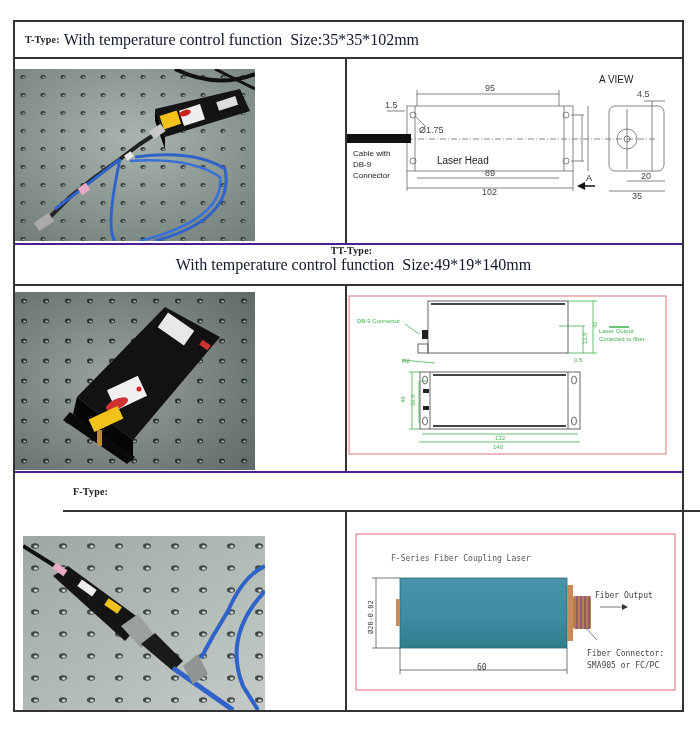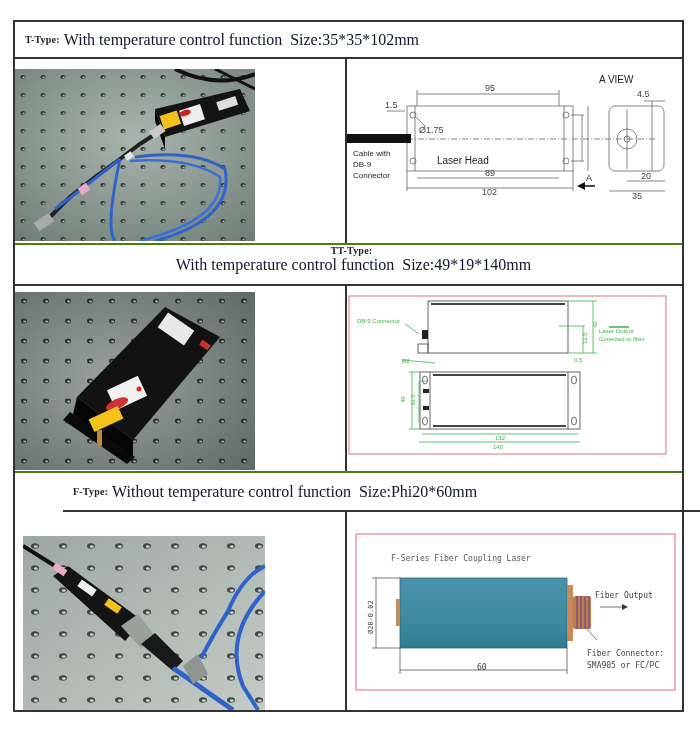--- a/index.html
+++ b/index.html
@@ -1,21 +1,21 @@
 <!DOCTYPE html>
 <html><head>
 <meta charset="utf-8">
 <style>
   html,body{margin:0;padding:0;background:#fff;}
   body{width:700px;height:748px;position:relative;overflow:hidden;font-family:"Liberation Serif","DejaVu Serif",serif;}
   .tbl{position:absolute;left:13px;top:20px;width:671px;height:692px;border:2px solid #333;box-sizing:border-box;}
   .hdr{position:absolute;left:0;width:100%;border-bottom:2px solid #333;box-sizing:border-box;display:flex;align-items:center;padding-left:10px;text-align:center;}
   .hdr .tag{font-size:10px;font-weight:bold;color:#222;margin-right:4px;letter-spacing:0.2px;}
   .hdr .desc{font-size:16px;color:#0f172a;white-space:pre;}
-  .row{position:absolute;left:0;width:100%;border-bottom:2px solid #4d7c0f;box-sizing:border-box;}
+  .row{position:absolute;left:0;width:100%;border-bottom:2px solid #4c1d95;box-sizing:border-box;}
   .row.last{border-bottom:none;text-align:center;}
   .cell-l{position:absolute;left:0;top:0;bottom:0;width:332px;border-right:2px solid #333;box-sizing:border-box;}
   .cell-r{position:absolute;left:332px;top:0;bottom:0;right:0;}
   .photo{position:absolute;overflow:hidden;}
   .sans{font-family:"Liberation Sans","DejaVu Sans",sans-serif;}
   .mono{font-family:"DejaVu Sans Mono","Liberation Mono",monospace;}
 </style>
 </head>
 <body>
 
@@ -197,21 +197,20 @@
         <text x="58" y="117" font-size="6" class="sans" fill="#3fb24a" transform="rotate(-90 58 117)">49</text>
         <text x="68" y="120" font-size="6" class="sans" fill="#3fb24a" transform="rotate(-90 68 120)">32.5</text>
         <text x="250" y="42" font-size="6" class="sans" fill="#3fb24a" transform="rotate(-90 250 42)">42</text>
         <text x="240" y="58" font-size="6" class="sans" fill="#3fb24a" transform="rotate(-90 240 58)">12.5</text>
       </svg>
     </div>
   </div>
 
   <div class="hdr" style="top:451px;height:39px;margin-left:48px;">
     <span class="tag">F-Type:</span>
-    <span class="desc">Without temperature control function  Size:Phi20*60mm</span>
   </div>
 
   <div class="row last" style="top:490px;height:198px;">
     <div class="cell-l">
       <div class="photo" style="left:8px;top:24px;width:242px;height:174px;">
         <svg width="242" height="174" viewBox="0 0 242 174">
           <defs>
             <linearGradient id="tg3" x1="0" y1="0" x2="1" y2="1">
                 <stop offset="0" stop-color="#9ea8a3"></stop>
                 <stop offset="1" stop-color="#c4cbc7"></stop>

